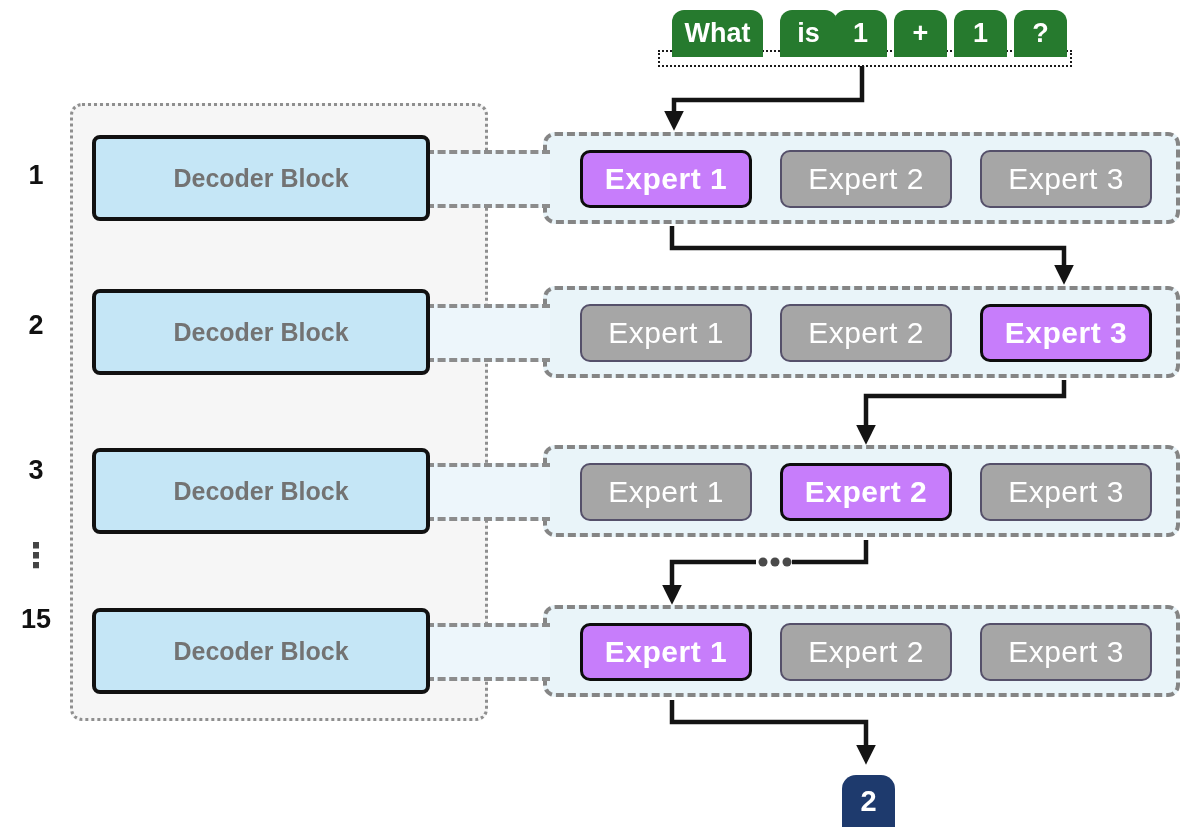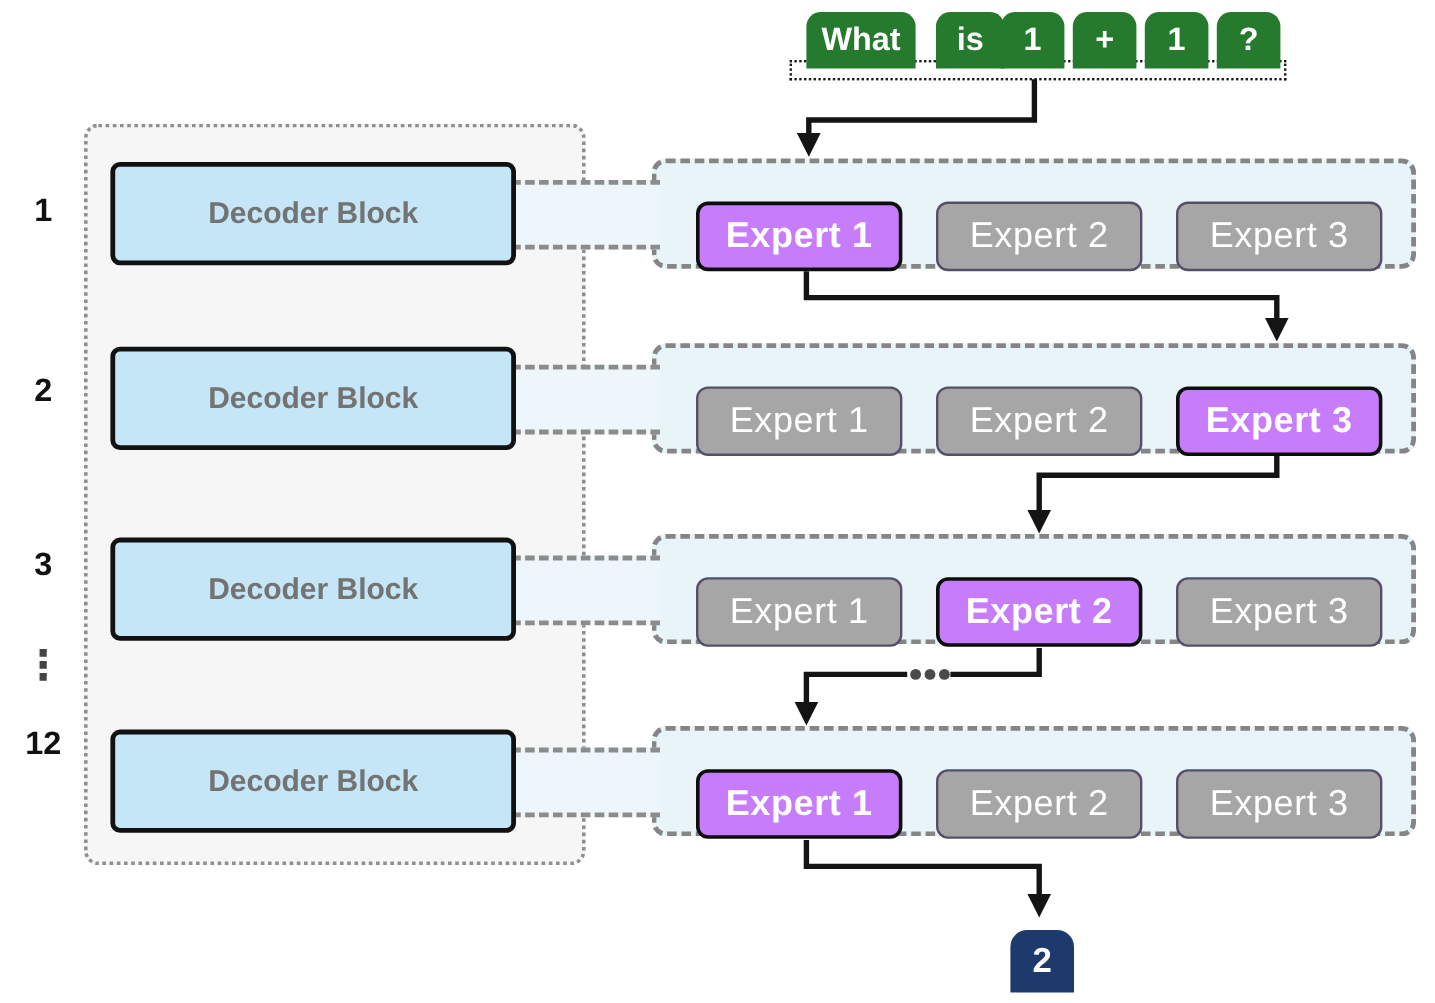--- a/index.html
+++ b/index.html
@@ -41,21 +41,21 @@
     position:absolute;left:426px;width:124px;height:58px;
     background:#edf6fb;border-top:4px dashed #8c8c8c;border-bottom:4px dashed #8c8c8c;
     box-sizing:border-box;z-index:5;
   }
   
   .expert-row{
     position:absolute;left:543px;width:637px;height:92px;
     background:#e9f4f9;border:4.5px dashed #858585;border-radius:12px;box-sizing:border-box;z-index:4;
   }
   .pill{
-    position:absolute;top:32px;width:172px;height:58px;border-radius:10px;box-sizing:border-box;
+    position:absolute;top:14px;width:172px;height:58px;border-radius:10px;box-sizing:border-box;
     display:flex;align-items:center;justify-content:center;
     font-size:30px;color:#fff;background:var(--gray,#a6a6a6);border:2.5px solid #55506a;
     font-weight:400;letter-spacing:0.5px;
   }
   .pill[data-selected="true"]{
     background:var(--purple,#c77dfb);border:3px solid #0d0d0d;font-weight:700;
   }
   .pos0{left:33px}.pos1{left:233px}.pos2{left:433px}
   
   #output-token{
@@ -83,21 +83,21 @@
     <div class="token" style="left:1014px;width:53px">?</div>
     <div id="token-tray"></div>
   </div>
 
   <div id="decoder-panel"></div>
 
   <div class="layer-num" style="top:160px">1</div>
   <div class="layer-num" style="top:310px">2</div>
   <div class="layer-num" style="top:455px">3</div>
   <div id="vdots">⋮</div>
-  <div class="layer-num" style="top:604px">12</div>
+  <div class="layer-num" style="top:604px">15</div>
 
   <div class="decoder" style="top:135px">Decoder Block</div>
   <div class="decoder" style="top:289px">Decoder Block</div>
   <div class="decoder" style="top:448px">Decoder Block</div>
   <div class="decoder" style="top:608px">Decoder Block</div>
 
   <div class="band" style="top:150px"></div>
   <div class="band" style="top:304px"></div>
   <div class="band" style="top:463px"></div>
   <div class="band" style="top:623px"></div>

